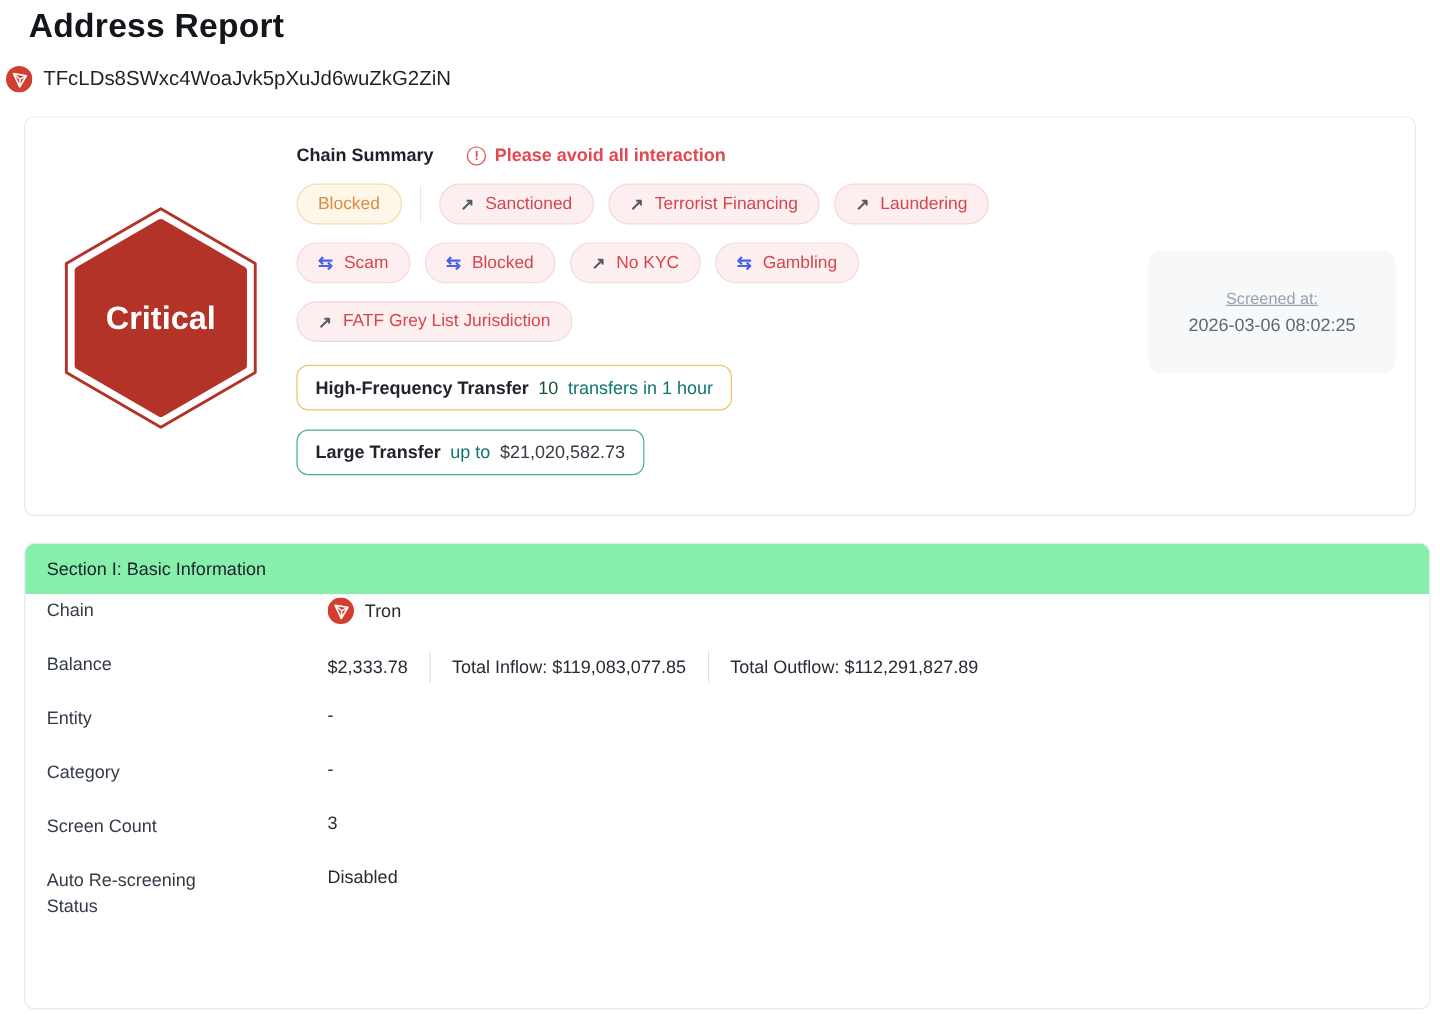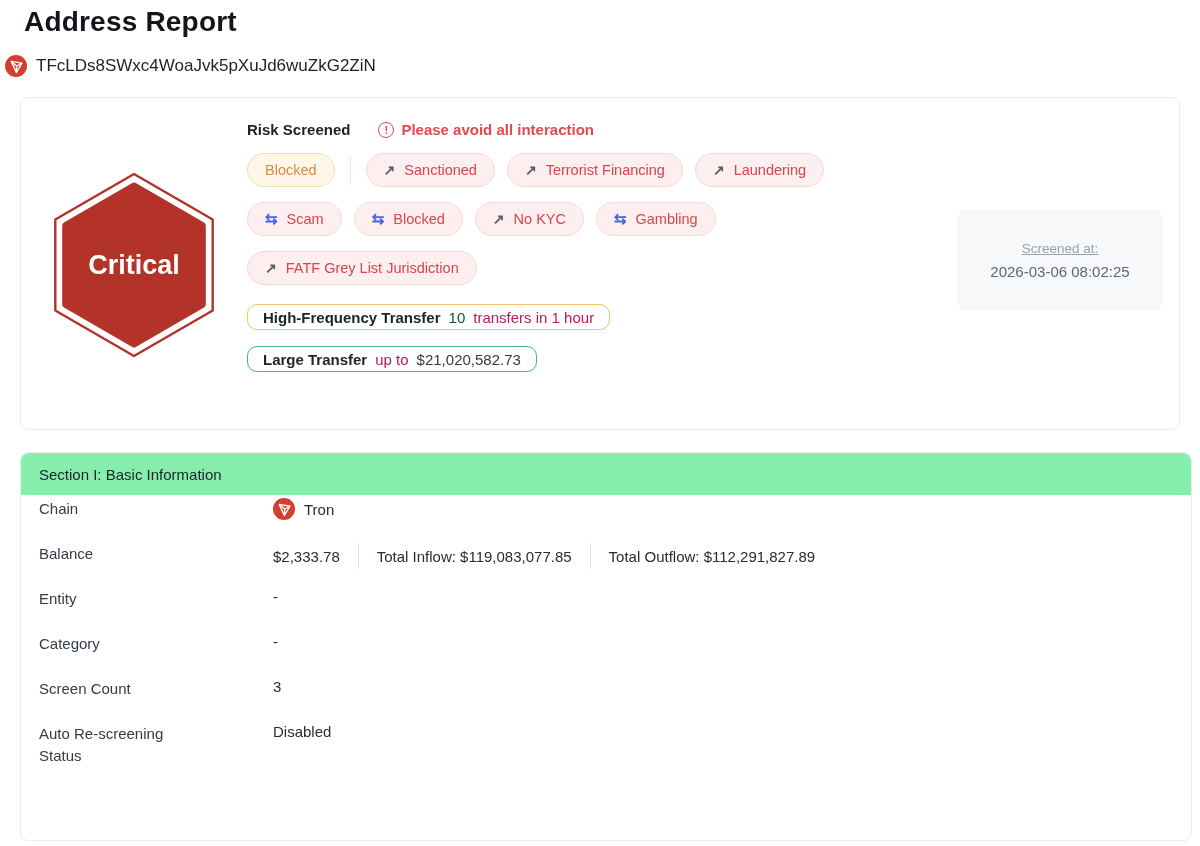--- a/index.html
+++ b/index.html
@@ -30,27 +30,27 @@
 
   .tag-row { display:flex; align-items:center; gap:12px; margin-top:15px; }
   .tag { display:inline-flex; align-items:center; gap:9px; height:34px; padding:0 17px;
     border-radius:18px; font-size:14.5px; font-weight:500; cursor:pointer; }
   .tag.red { color:#d7454d; background:#fdefef; border:1px solid #f7d8d8; }
   .tag.amber { color:#dd8a3e; background:#fef7e9; border:1px solid #f3dfb0; }
   .tag .ic-arrow { color:#565d68; font-size:14px; font-weight:700; }
   .tag .ic-swap { color:#4a62e8; font-size:15px; font-weight:700; }
   .vsep { width:1px; height:30px; background:#e6e8ec; margin:0 3px; }
 
-  .hl { display:inline-flex; align-items:center; gap:8px; height:26px; padding:0 15px;
+  .hl { display:inline-flex; align-items:center; gap:8px; height:38px; padding:0 15px;
     border-radius:10px; font-size:15px; background:#fff; }
   .hl-amber { border:1.5px solid #efc168; margin-top:19px; }
   .hl-green { border:1.5px solid #43b586; margin-top:16px; }
   .hl .lbl { font-weight:700; color:#20242c; }
   .hl .strong { color:#14532d; }
-  .hl .muted { color:#be185d; }
+  .hl .muted { color:#0f766e; }
   .hl-green .strong { color:#343a44; }
   .hl-wrap { display:flex; flex-direction:column; align-items:flex-start; }
 
   .screened { position:absolute; right:16px; top:111px; width:206px; height:102px;
     background:#f6f8fa; border-radius:10px; display:flex; flex-direction:column;
     align-items:center; justify-content:center; gap:7px; }
   .screened .s-label { font-size:13.5px; color:#98a1af;text-decoration:underline; }
   .screened .s-value { font-size:15px; color:#5c6777; }
 
   
@@ -87,21 +87,21 @@
     <svg width="164" height="186" viewBox="0 0 164 186">
       <polygon points="82,2 160.7,47.5 160.7,138.5 82,184 3.3,138.5 3.3,47.5" fill="none" stroke="#b43328" stroke-width="2.4" stroke-linejoin="round"></polygon>
       <polygon points="82,14 150.3,53.5 150.3,132.5 82,172 13.7,132.5 13.7,53.5" fill="#b43328" stroke="#b43328" stroke-width="7" stroke-linejoin="round"></polygon>
       <text x="82" y="102" text-anchor="middle" fill="#ffffff" font-size="27" font-weight="700" font-family="Liberation Sans, sans-serif">Critical</text>
     </svg>
   </div>
 
   <div class="risk-col">
 
     <div class="risk-head">
-      <span class="h">Risk Screened</span>
+      <span class="h">Chain Summary</span>
       <span class="warning">
         <span class="info-badge">!</span>
         <span>Please avoid all interaction</span>
       </span>
     </div>
 
     <div class="tag-row">
       <span class="tag amber">
         <span>Blocked</span>
       </span>

